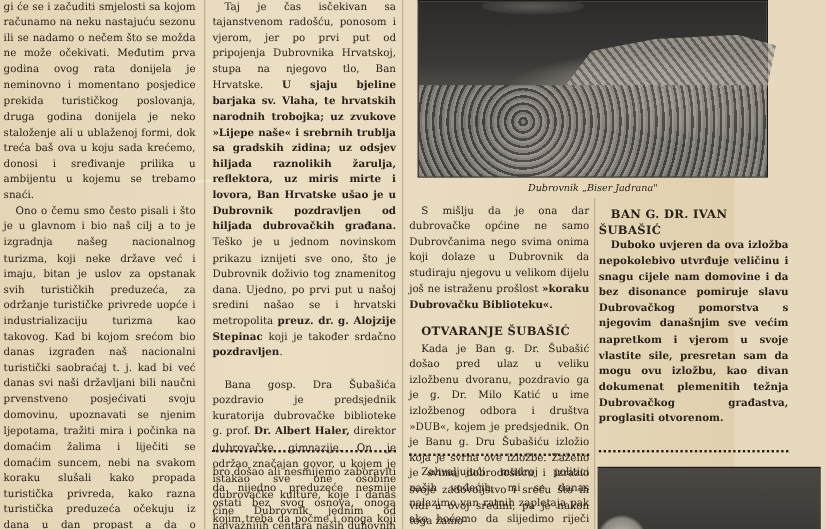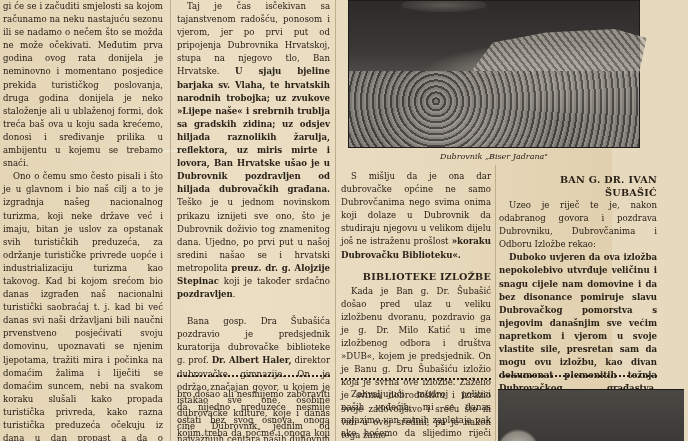--- a/index.html
+++ b/index.html
@@ -21,21 +21,21 @@
     text-align: justify;
   }
   .col p { margin: 0; text-indent: 10px; }
   .col p.noindent { text-indent: 0; }
   .col b { font-weight: bold; }
   .c1 { left: 3px; width: 160px; }
   .c2 { left: 177px; width: 153px; }
   .c3 { left: 341px; width: 150px; }
   .c4 { left: 499px; width: 158px; }
   .heading {
-    text-align: right; font-weight: bold; font-size: 9.6px;
+    text-align: left; font-weight: bold; font-size: 9.6px;
     letter-spacing: 0.3px; line-height: 13px; margin: 0;
   }
   .dots {
     border-top: 2px dotted #2a2118; height: 0; margin: 0;
     position: absolute;
   }
   .vrule { position: absolute; top: 0; width: 1px; background: #bfae8c; }
   .photo-top {
     position: absolute; left: 348px; top: 0; width: 292px; height: 148px;
     background:
@@ -103,33 +103,32 @@
 
   <div class="photo-top">
     <div class="city"></div>
     <div class="rocks"></div>
   </div>
   <div class="caption">Dubrovnik „Biser Jadrana"</div>
 
   <div class="col c3" style="top:170px">
     <p><span>S mišlju da je ona dar dubrovačke općine ne samo Dubrovčanima nego svima onima koji dolaze u Dubrovnik da studiraju njegovu u velikom dijelu još ne istraženu prošlost </span><b>»koraku Dubrovačku Biblioteku«.</b></p>
     <div style="height:8px"></div>
-    <p class="heading">BIBLIOTEKE IZLOŽBE</p>
+    <p class="heading">OTVARANJE ŠUBAŠIĆ</p>
     <div style="height:2px"></div>
     <p>Kada je Ban g. Dr. Šubašić došao pred ulaz u veliku izložbenu dvoranu, pozdravio ga je g. Dr. Milo Katić u ime izložbenog odbora i društva »DUB«, kojem je predsjednik. On je Banu g. Dru Šubašiću izložio koja je svrha ove izložbe. Zaželio je svima dobrodošlicu i izrazio svoje zadovoljstvo i sreću što ih vidi u ovoj sredini, pa je nakon toga zamo-</p>
   </div>
   <div class="dots" style="left:341px;top:378px;width:150px;"></div>
   <div class="col c3" style="top:388px">
     <p>Zahvaljujući mudroj politici naših vođećih, mi se danas nalazimo van ratnih zapletaja pak ako hoćemo da slijedimo riječi onih koji nas ovako vode onda moramo štititi mirno i</p>
   </div>
 
   <div class="vrule" style="left:495px;top:165px;height:276px;"></div>
 
   <div class="col c4" style="top:170px">
     <div style="height:3px"></div>
     <p class="heading">BAN G. DR. IVAN ŠUBAŠIĆ</p>
-    <p>Uzeo je riječ te je, nakon odabranog govora i pozdrava Dubrovniku, Dubrovčanima i Odboru Izložbe rekao:</p>
     <p><b>Duboko uvjeren da ova izložba nepokolebivo utvrđuje veličinu i snagu cijele nam domovine i da bez disonance pomiruje slavu Dubrovačkog pomorstva s njegovim današnjim sve većim napretkom i vjerom u svoje vlastite sile, presretan sam da mogu ovu izložbu, kao divan dokumenat plemenitih težnja Dubrovačkog građastva, proglasiti otvorenom.</b></p>
   </div>
   <div class="dots" style="left:499px;top:375px;width:158px;"></div>
 
   <div class="photo-bottom"></div>
 </div>
 
 </body></html>

